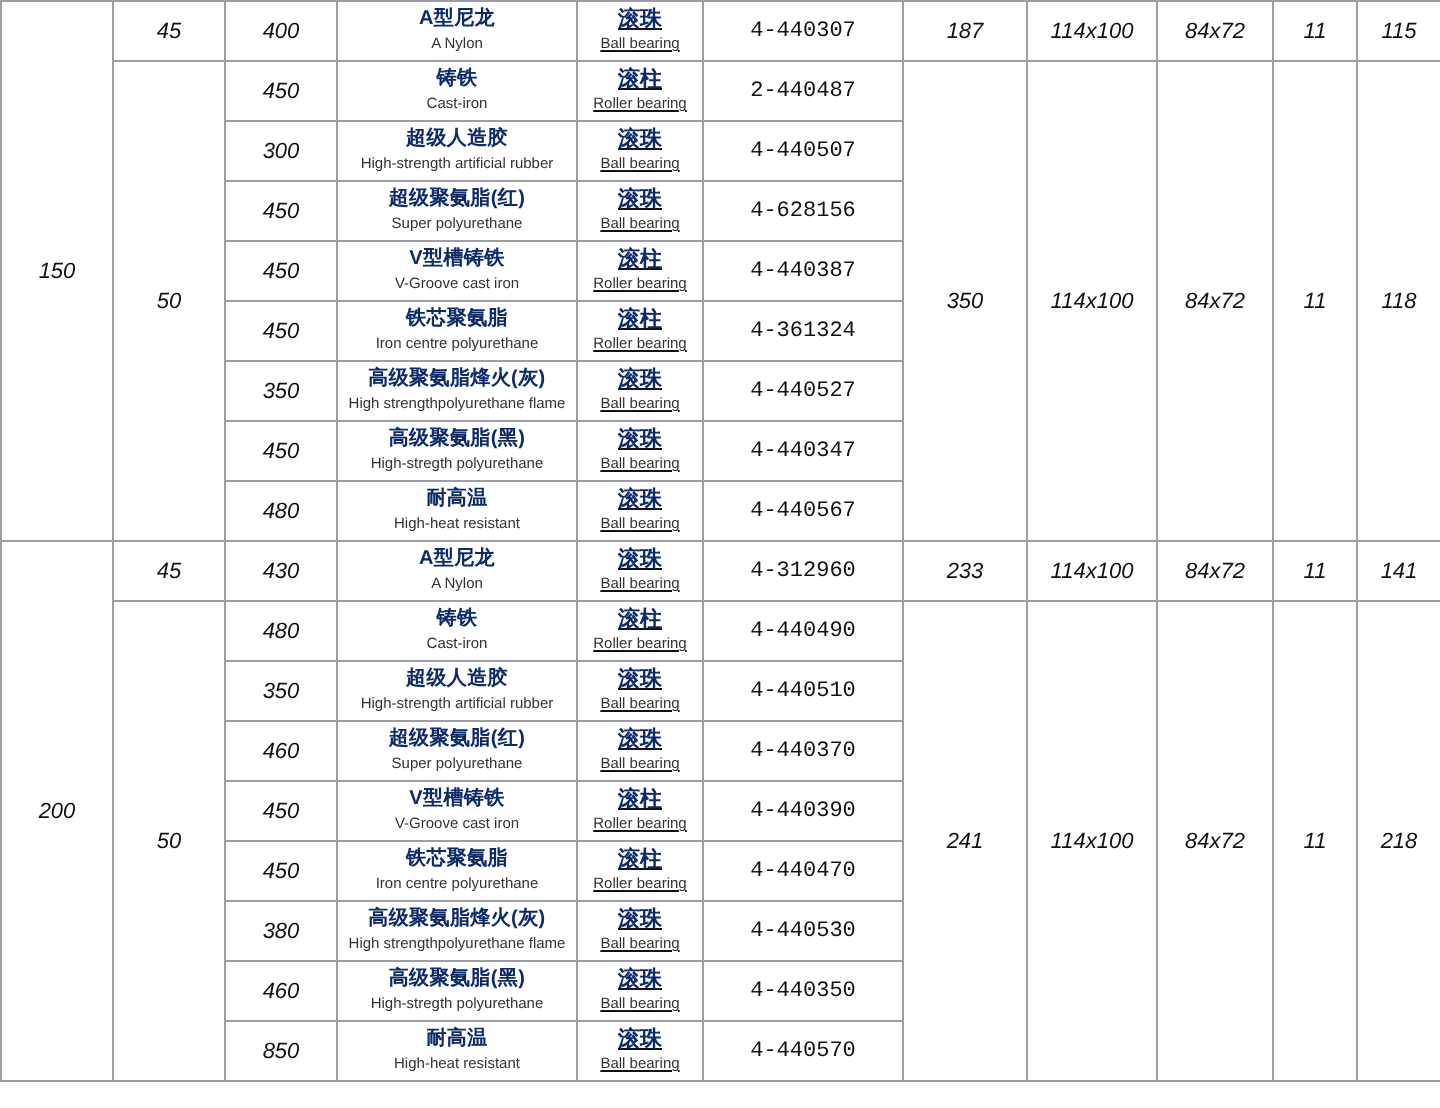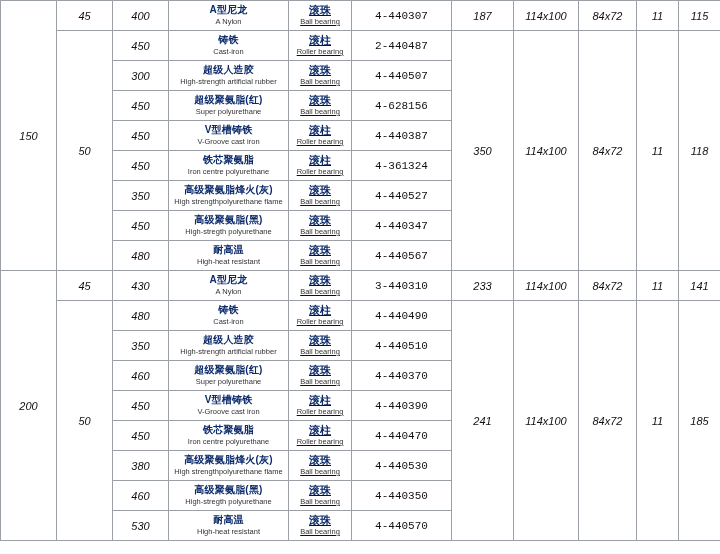--- a/index.html
+++ b/index.html
@@ -239,21 +239,21 @@
         <td class="num big">45</td>
         <td class="num big">430</td>
         <td class="bi">
           <span class="cn">A型尼龙</span>
           <span class="en">A Nylon</span>
         </td>
         <td class="bearing">
           <span class="cn">滚珠</span>
           <span class="en">Ball bearing</span>
         </td>
-        <td class="code">3-440310</td>
+        <td class="code">4-312960</td>
         <td class="num">233</td>
         <td class="num">114x100</td>
         <td class="num">84x72</td>
         <td class="num">11</td>
         <td class="num">141</td>
       </tr>
       <tr>
         <td rowspan="8" class="num big">50</td>
         <td class="num big">480</td>
         <td class="bi">
@@ -262,21 +262,21 @@
         </td>
         <td class="bearing">
           <span class="cn">滚柱</span>
           <span class="en">Roller bearing</span>
         </td>
         <td class="code">4-440490</td>
         <td rowspan="8" class="num">241</td>
         <td rowspan="8" class="num">114x100</td>
         <td rowspan="8" class="num">84x72</td>
         <td rowspan="8" class="num">11</td>
-        <td rowspan="8" class="num">185</td>
+        <td rowspan="8" class="num">218</td>
       </tr>
       <tr>
         <td class="num big">350</td>
         <td class="bi">
           <span class="cn">超级人造胶</span>
           <span class="en">High-strength artificial rubber</span>
         </td>
         <td class="bearing">
           <span class="cn">滚珠</span>
           <span class="en">Ball bearing</span>
@@ -337,21 +337,21 @@
           <span class="cn">高级聚氨脂(黑)</span>
           <span class="en">High-stregth polyurethane</span>
         </td>
         <td class="bearing">
           <span class="cn">滚珠</span>
           <span class="en">Ball bearing</span>
         </td>
         <td class="code">4-440350</td>
       </tr>
       <tr>
-        <td class="num big">530</td>
+        <td class="num big">850</td>
         <td class="bi">
           <span class="cn">耐高温</span>
           <span class="en">High-heat resistant</span>
         </td>
         <td class="bearing">
           <span class="cn">滚珠</span>
           <span class="en">Ball bearing</span>
         </td>
         <td class="code">4-440570</td>
       </tr>

